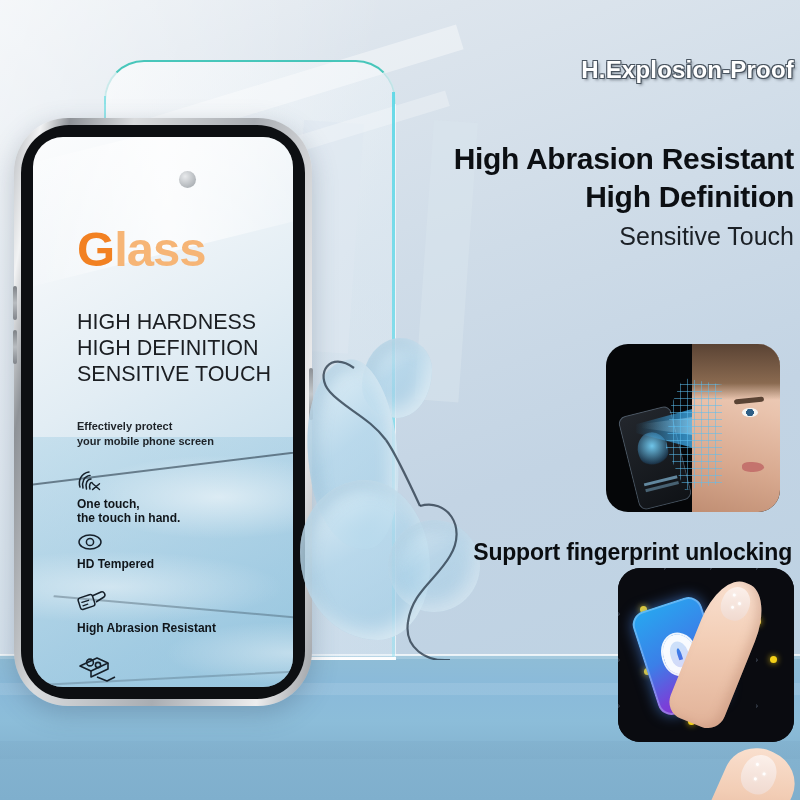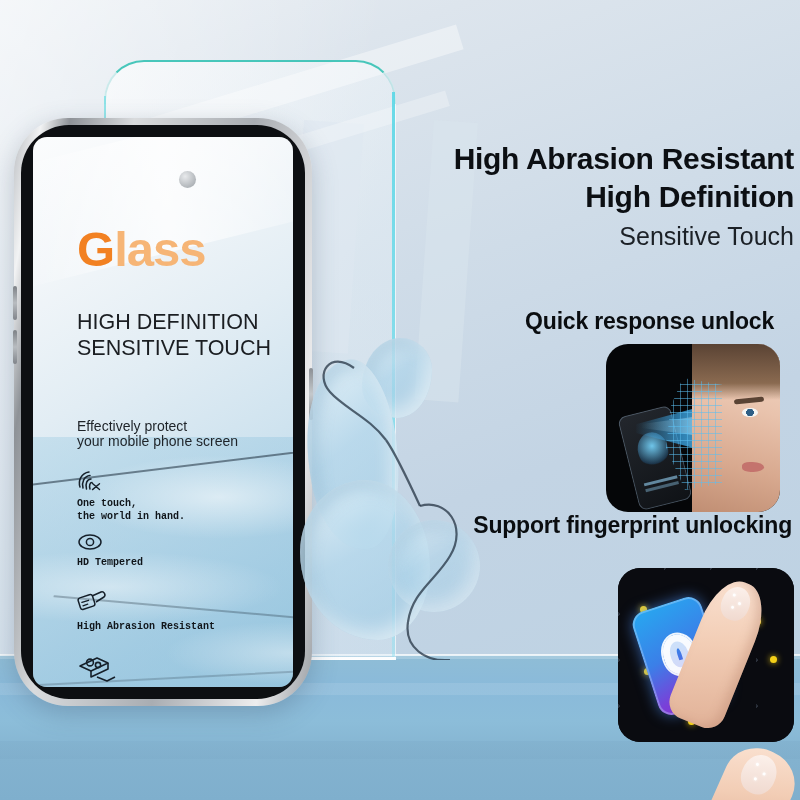--- a/index.html
+++ b/index.html
@@ -86,21 +86,21 @@
     background:linear-gradient(100deg,#b9bcc0 0%,#f2f3f4 7%,#8e9297 14%,#d9dbdd 30%,#a9adb2 60%,#ededee 86%,#9a9ea3 100%);
     box-shadow:0 8px 26px rgba(60,80,100,.28);
   }
   .phone-bezel {
     position:absolute; left:7px; top:7px; right:7px; bottom:7px;
     border-radius:48px;
     background:#0d0f12;
   }
   .phone-screen {
     position:absolute; left:12px; top:12px; right:12px; bottom:12px;
-    border-radius:14px; overflow:hidden;
+    border-radius:30px; overflow:hidden;
     background:linear-gradient(150deg,#fbfcfd 0%, #f2f6f9 20%, #e2edf4 42%, #cfe3ef 62%, #b9d8ea 82%, #a8cfe4 100%);
   }
   .screen-sheen {
     position:absolute; left:-20px; top:-10px; width:340px; height:120px;
     background:linear-gradient(100deg, rgba(255,255,255,0), rgba(255,255,255,.75) 45%, rgba(255,255,255,0));
     transform:rotate(-14deg);
   }
   .screen-wave {
     position:absolute; left:-30px; top:300px; width:360px; height:300px;
     background:
@@ -138,24 +138,24 @@
     line-height:1;
   }
   .glass-word .dim { color:#f6b576; }
   .feat-list {
     position:absolute; left:44px; top:172px;
     font-size:21.5px; line-height:26px; color:#1b1e22; font-weight:400;
   }
   .feat-list div { white-space:nowrap; }
   .sub-note {
     position:absolute; left:44px; top:282px;
-    font-size:14px; line-height:15px; color:#1e2328; font-weight:normal;
+    font-size:11px; line-height:15px; color:#1e2328; font-weight:bold;
   }
   .icon-row { position:absolute; left:44px; }
-  .icon-row .lbl { font-size:10px; color:#10151a; white-space:nowrap; font-weight:600;font-family:Liberation Mono, monospace; }
+  .icon-row .lbl { font-size:12px; color:#10151a; white-space:nowrap; font-weight:600; }
   .ico { display:block; }
 
   .r1 { top:332px; } .r2 { top:396px; } .r3 { top:452px; } .r4 { top:518px; }
   .icon-row .lbl.l1 { margin-top:4px; line-height:14px; }
   .icon-row .lbl.l2 { margin-top:6px; }
 
   
   .sculpt { position:absolute; left:300px; top:330px; width:180px; height:330px; }
   .sculpt-blob {
     position:absolute;
@@ -179,21 +179,21 @@
     text-shadow:1px 1px 2px rgba(80,95,110,.45);
   }
   .t-abrasion { top:142px; font-size:30px; font-weight:bold; color:#0c0f13; letter-spacing:-.3px; }
   .t-hd       { top:180px; font-size:30px; font-weight:bold; color:#0c0f13; letter-spacing:-.3px; }
   .t-sensitive{ top:222px; font-size:25px; font-weight:400;  color:#1b2026; }
 
   .sec-title {
     position:absolute; font-size:23px; font-weight:bold; color:#0a0d10; letter-spacing:-.2px;
   }
   .sec-quick { right:26px; top:308px; }
-  .sec-finger{ right:8px;  top:512px; }
+  .sec-finger{ right:8px;  top:539px; }
 
   
   .panel { position:absolute; border-radius:22px; overflow:hidden; }
   .panel-face { right:20px; top:344px; width:174px; height:168px; background:#050608; }
   .panel-fp   { right:6px;  top:568px; width:176px; height:174px; background:#08090d; }
 
   .face-photo {
     position:absolute; right:-4px; top:0; width:92px; height:168px;
     background:linear-gradient(195deg,#f3d9c8 0%, #e9c3ad 38%, #d8a98f 70%, #c08e73 100%);
     border-radius:0 22px 22px 0;
@@ -327,41 +327,42 @@
         <div class="screen-wave"></div>
         <div class="wave-line" style="left:-10px;top:330px;width:290px;transform:rotate(-7deg);"></div>
         <div class="wave-line" style="left:20px;top:470px;width:270px;transform:rotate(5deg);opacity:.55;"></div>
         <div class="wave-line" style="left:0px;top:540px;width:280px;transform:rotate(-3deg);opacity:.4;"></div>
         <div class="punch-hole"></div>
 
         <div class="scr-content">
           <div class="glass-word"><span>G</span><span class="dim">lass</span></div>
 
           <div class="feat-list">
+            <div>HIGH HARDNESS</div>
             <div>HIGH DEFINITION</div>
             <div>SENSITIVE TOUCH</div>
           </div>
 
           <div class="sub-note">
             <div>Effectively protect</div>
             <div>your mobile phone screen</div>
           </div>
 
           <div class="icon-row r1">
             <svg class="ico" width="26" height="24" viewBox="0 0 26 24">
               <g fill="none" stroke="#16202a" stroke-width="1.5" stroke-linecap="round">
                 <path d="M3 18 C1 12 4 4 12 3"></path>
                 <path d="M6 19 C4.5 13.5 7 7 13 6.5"></path>
                 <path d="M9.5 20 C8 15 10 10 14 10"></path>
                 <path d="M13 20 C12 16.5 12.8 13.5 15 13.5"></path>
               </g>
               <path d="M15.5 14.5 l7 6 M22.5 14.8 l-7 5.8" stroke="#16202a" stroke-width="1.4" stroke-linecap="round"></path>
             </svg>
             <div class="lbl l1">One touch,</div>
-            <div class="lbl">the world in hand.</div>
+            <div class="lbl">the touch in hand.</div>
           </div>
 
           <div class="icon-row r2">
             <svg class="ico" width="26" height="18" viewBox="0 0 26 18">
               <ellipse cx="13" cy="9" rx="11" ry="7" fill="none" stroke="#16202a" stroke-width="1.5"></ellipse>
               <circle cx="13" cy="9" r="3.6" fill="none" stroke="#16202a" stroke-width="1.5"></circle>
             </svg>
             <div class="lbl l2">HD Tempered</div>
           </div>
 
@@ -399,25 +400,25 @@
     <svg width="180" height="330" viewBox="0 0 180 330" style="position:absolute;left:0;top:0;">
       <g fill="none" stroke="rgba(25,40,55,.7)" stroke-width="2.2">
         <path d="M54 38 C30 20 14 44 30 62 C44 78 70 88 86 110"></path>
         <path d="M86 110 C96 124 108 150 120 176"></path>
         <path d="M120 176 C146 168 168 196 150 226 C136 250 112 262 108 292"></path>
         <path d="M108 292 C104 318 126 332 150 330"></path>
       </g>
     </svg>
   </div>
 
+  <div class="hdr t-explosion">H.Explosion-Proof</div>
   <div class="hdr t-abrasion">High Abrasion Resistant</div>
   <div class="hdr t-hd">High Definition</div>
   <div class="hdr t-sensitive">Sensitive Touch</div>
 
-  <div class="sec-title sec-quick">Quick response unlock</div>
   <div class="sec-title sec-finger">Support fingerprint unlocking</div>
 
   <div class="panel panel-face">
     <div class="mini-phone">
       <div class="mini-phone-face"></div>
       <div class="mini-phone-txt"></div>
     </div>
     <div class="scan-beam"></div>
     <div class="scan-beam2"></div>
     <div class="face-photo"></div>

